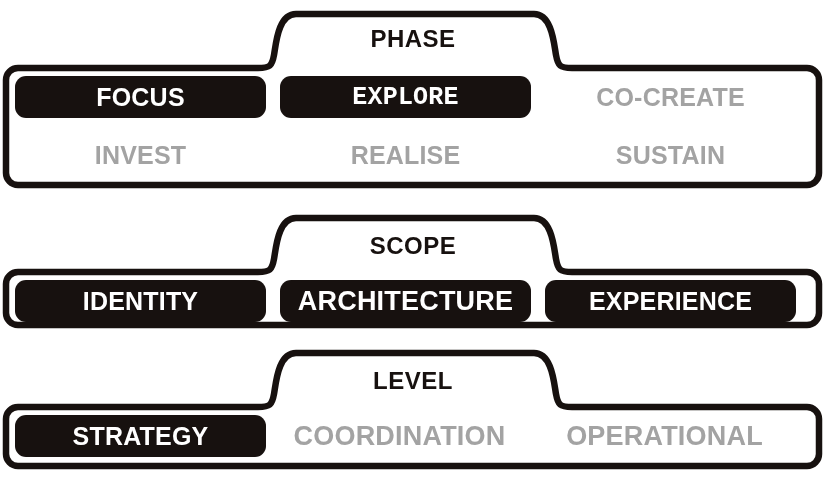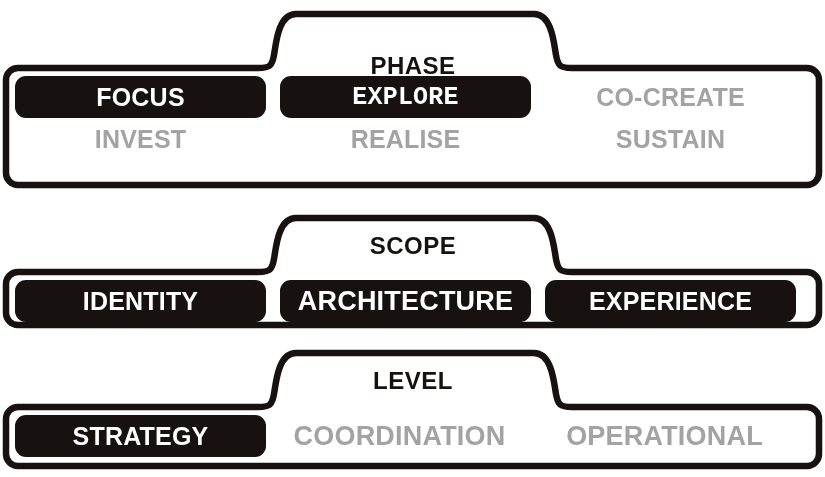--- a/index.html
+++ b/index.html
@@ -67,28 +67,28 @@
                C 276 36 278 6 296 6
                L 534 6
                C 552 6 554 36 556 47
                C 558 58 560 60 572 60
                L 807 60
                A 12 12 0 0 1 819 72
                L 819 165
                A 12 12 0 0 1 807 177
                Z" fill="#ffffff" stroke="#17110f" stroke-width="6.5" stroke-linejoin="round"></path>
     </svg>
-    <div class="tab-label" style="left:286px;top:19px;width:254px;margin-top:27px;">PHASE</div>
+    <div class="tab-label" style="left:286px;top:19px;width:254px;">PHASE</div>
     <div class="rows" style="left:15px;top:68px;width:795px;">
       <div class="row">
         <div class="cell sel" style="width:251px;height:42px;margin-right:14px;">FOCUS</div>
         <div class="cell sel" style="width:251px;height:42px;margin-right:14px;font-family:Liberation Mono, monospace;">EXPLORE</div>
         <div class="cell off" style="width:251px;height:42px;">CO-CREATE</div>
       </div>
-      <div class="row" style="margin-top:0;text-align:center;">
+      <div class="row" style="margin-top:16px;text-align:center;">
         <div class="cell off" style="width:251px;height:42px;margin-right:14px;">INVEST</div>
         <div class="cell off" style="width:251px;height:42px;margin-right:14px;">REALISE</div>
         <div class="cell off" style="width:251px;height:42px;">SUSTAIN</div>
       </div>
     </div>
   </div>
 
   <div class="panel" style="top:212px;height:118px;">
     <svg class="panel-svg" width="825" height="118" viewBox="0 0 825 118">
       <path d="M 18 113

